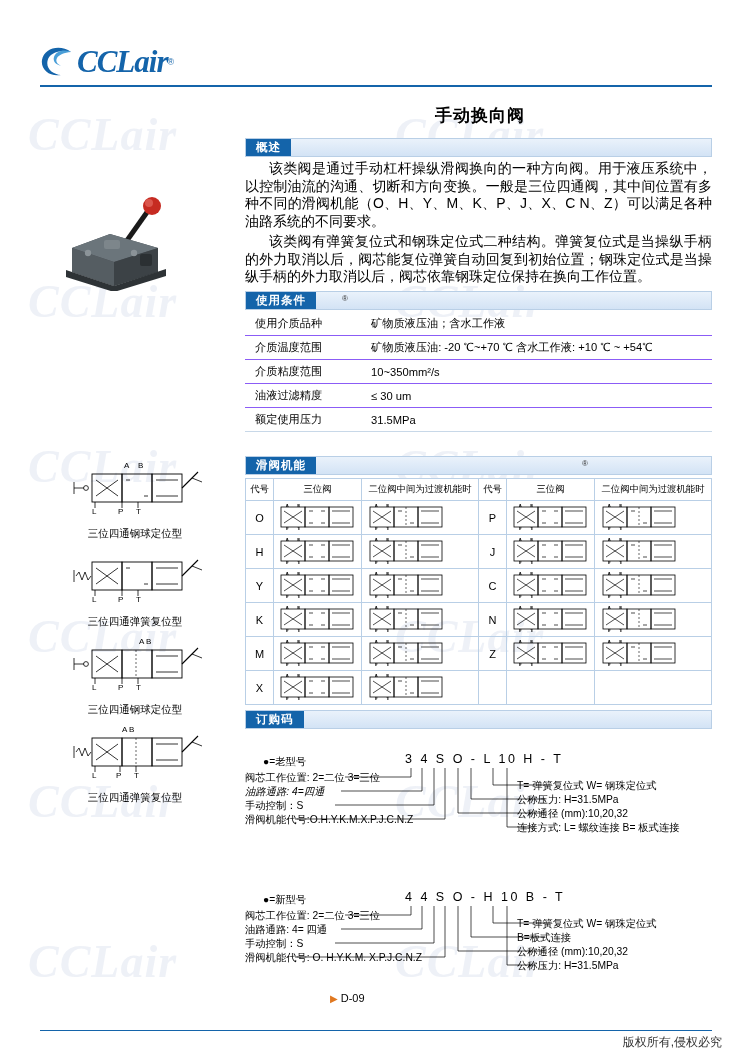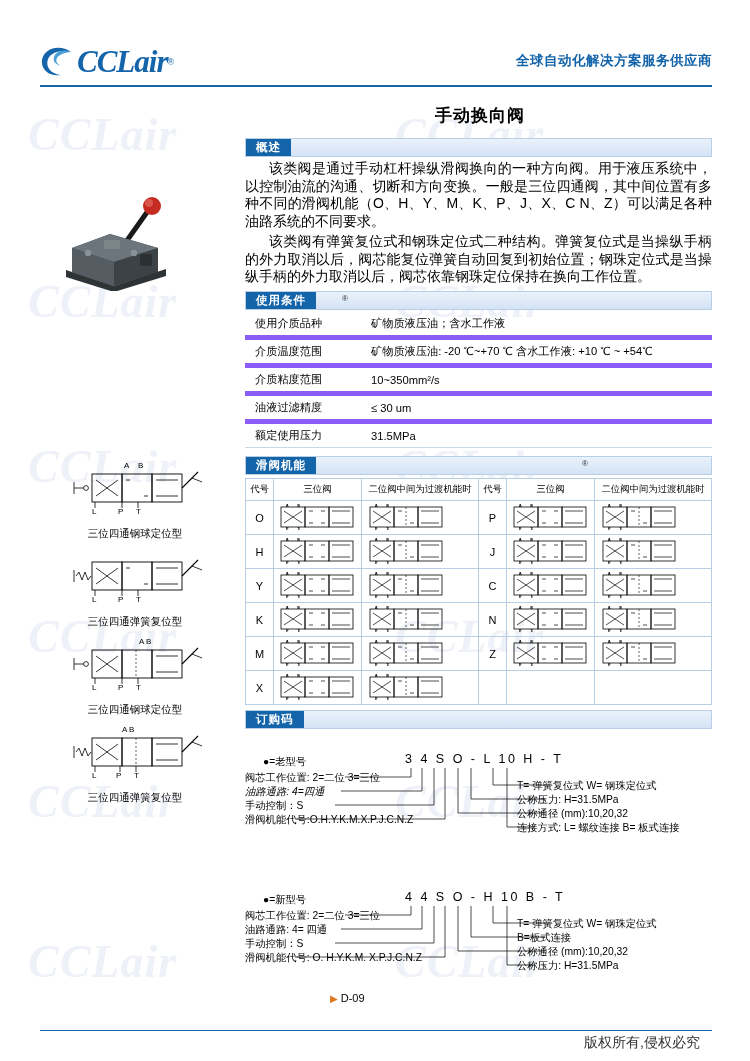--- a/index.html
+++ b/index.html
@@ -88,21 +88,21 @@
   }
   .ov-text p { margin:0 0 3px 0; text-indent:24px; }
 
   
   .cond-table {
     position:absolute; left:245px; top:312px; width:467px;
     border-collapse:collapse; font-size:11.2px;
     z-index:2;
   }
   .cond-table td {
-    border-bottom:5px solid #8b5cf6;
+    border-bottom:1px solid #8b5cf6;
     padding:4px 6px;
     height:21px;
     vertical-align:middle;
   }
   .cond-table td.k { width:120px; padding-left:10px; }
   .cond-table tr:last-child td { border-bottom:1px solid #c8d8e8; }
 
   
   .spool-wrap {
     position:absolute; left:245px; top:478px; width:467px; z-index:2;
@@ -154,22 +154,22 @@
   .footer-rule {
     position:absolute; left:40px; top:1030px; width:672px; height:1px;
     background:#1464aa; z-index:2;
   }
   .footer-page {
     position:absolute; left:330px; top:992px;
     font-size:11px; z-index:2;
   }
   .footer-page .tri { color:#e07820; font-size:10px; }
   .footer-right {
-    position:absolute; right:50px; top:1034px;
-    font-size:14px; color:#333; z-index:2;
+    position:absolute; right:28px; top:1034px;
+    font-size:12px; color:#333; z-index:2;
   }
 
   
   .photo {
     position:absolute; left:48px; top:196px; width:185px; height:95px;
     z-index:2;
   }
 </style>
 </head>
 <body>
@@ -193,21 +193,20 @@
     <div class="logo-wrap">
       <span class="logo-swoosh">
         <svg width="34" height="32" viewBox="0 0 34 32">
           <path d="M31 6 C20 -2 4 2 2 14 C0.5 24 10 31 21 29 C13 28 6 23 7.5 15 C9 7 20 3 31 6 Z" fill="#1464aa"></path>
           <path d="M31 6 C24 3 16 5 14 11 C12.6 15.4 16 19 21 19.5 C17 18 15.5 15 16.8 12.4 C18.5 8.8 24.5 6.5 31 6 Z" fill="#4a9fd8"></path>
         </svg>
       </span>
       <span class="logo-text">CCLair</span>
       <span class="logo-reg">®</span>
     </div>
-    <div class="header-slogan">全球自动化解决方案服务供应商</div>
   </div>
   <div class="header-rule"></div>
 
   <div class="doc-title">手动换向阀</div>
 
   <div class="photo">
     <svg width="185" height="95" viewBox="0 0 185 95">
 
       <line x1="102" y1="12" x2="68" y2="60" stroke="#1a1a1a" stroke-width="5"></line>
       <ellipse cx="104" cy="10" rx="9" ry="9" fill="#c62b22"></ellipse>

